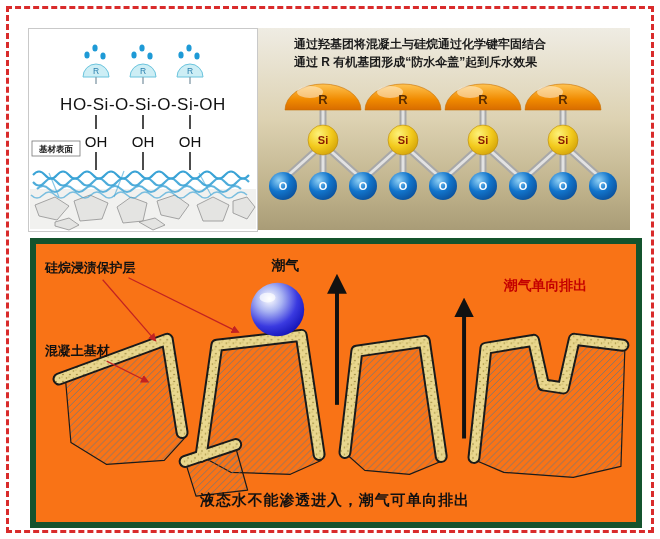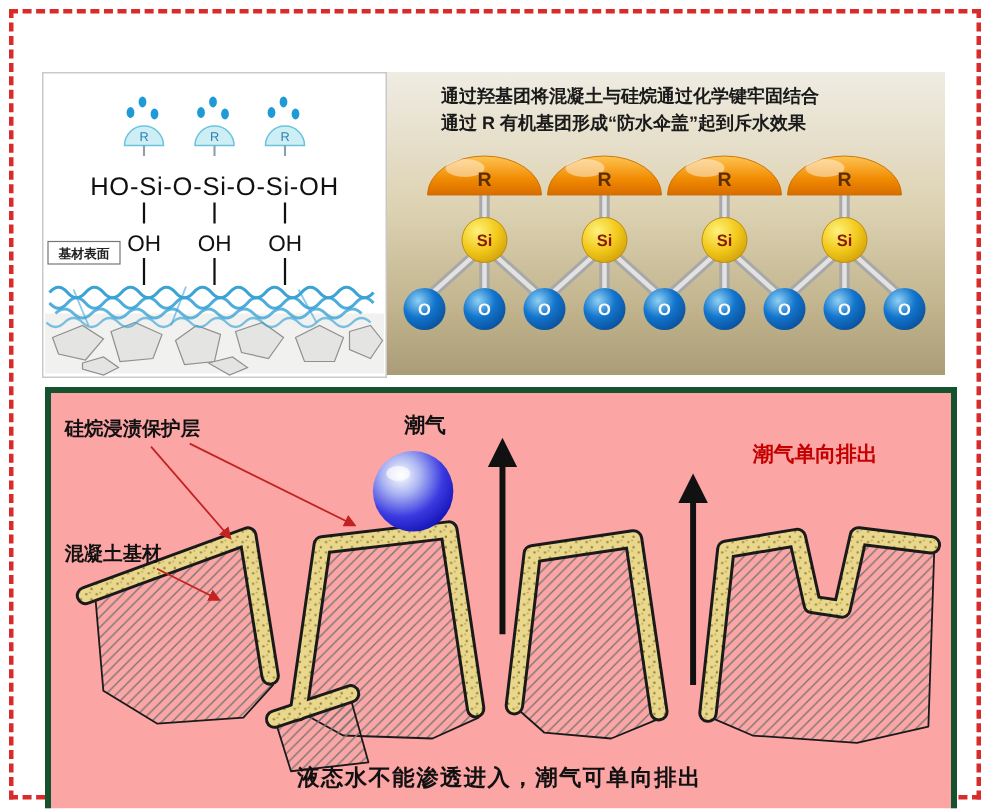--- a/index.html
+++ b/index.html
@@ -1,23 +1,23 @@
 <!DOCTYPE html>
 <html><head>
 <meta charset="utf-8">
 <style>
   html,body{margin:0;padding:0;background:#ffffff;}
   .stage{position:relative;width:660px;height:539px;background:#fff;
          font-family:"Liberation Sans", sans-serif;overflow:hidden;}
   .frame{position:absolute;left:6px;top:6px;right:6px;bottom:6px;
          border:3px dashed #d92b2b;pointer-events:none;}
-  .panel{position:absolute;margin-top:20px;}
+  .panel{position:absolute;}
   .panel-tl{left:28px;top:28px;width:228px;height:202px;background:#fff;border:1px solid #c9c9c9;}
   .panel-tr{left:258px;top:28px;width:372px;height:202px;}
-  .panel-bottom{left:30px;top:238px;width:600px;height:278px;background:#fca5a5;border:4px solid #14532d;}
+  .panel-bottom{left:30px;top:238px;width:600px;height:278px;background:#f97316;border:6px solid #14532d;}
   svg{display:block;}
   text{font-family:"Liberation Sans", sans-serif;}
 </style>
 </head>
 <body>
 
 <div class="stage">
   <div class="frame"></div>
 
   <div class="panel panel-tl">

